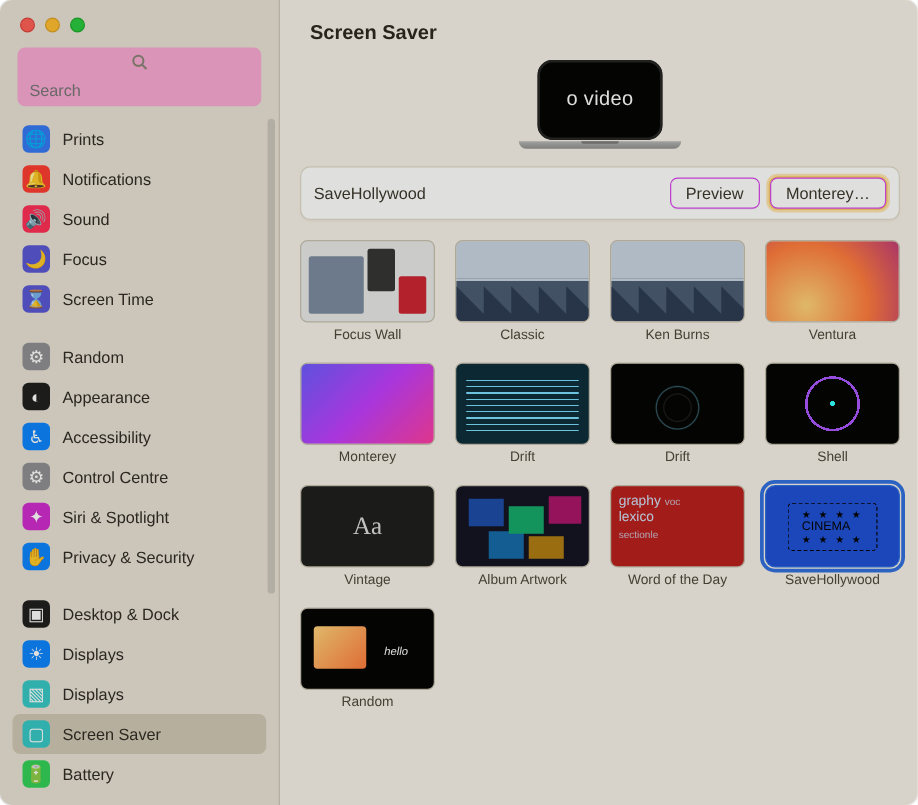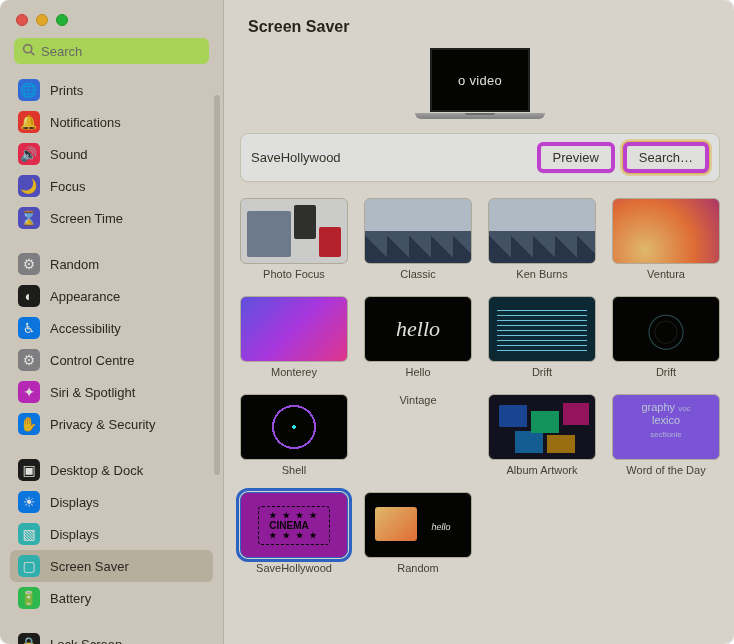--- a/index.html
+++ b/index.html
@@ -20,24 +20,25 @@
     display: flex; flex-direction: column;
     position: relative;
   }
   .traffic { display: flex; gap: 8px; padding: 14px 16px 8px; }
   .dot { width: 12px; height: 12px; border-radius: 50%; }
   .dot.red { background: #ff5f56; border: .5px solid #e0443e; }
   .dot.yellow { background: #ffbd2e; border: .5px solid #dea123; }
   .dot.green { background: #27c93f; border: .5px solid #1aab29; }
   .search {
     margin: 4px 14px 10px;
-    display: flex; 
-    background: #bef264; border-radius: 6px;
+    display: flex; align-items: center;
+    background: #f9a8d4; border-radius: 6px;
     padding: 5px 8px; gap: 6px;
     color: #8a8376;
+    flex-direction: column;
   }
   .search input {
     border: none; outline: none; background: transparent; flex: 1;
     font-size: 13px; color: #333;
   }
   .sidebar-scroll { flex: 1; overflow-y: auto; padding: 0 10px 10px; position:relative;}
   .side-scrollbar { position:absolute; right:3px; top:95px; width:6px; height:380px; background:rgba(0,0,0,.12); border-radius:3px; }
   .section-gap { height: 14px; }
   .side-item {
     display: flex; align-items: center; gap: 10px;
@@ -49,36 +50,36 @@
     width: 22px; height: 22px; border-radius: 5px;
     display: flex; align-items: center; justify-content: center;
     font-size: 14px; color: #fff; flex-shrink: 0;
   }
   
   .content { flex: 1; display: flex; flex-direction: column; background:#f7f2e9; position:relative;}
   .header { padding: 18px 24px 6px; font-size: 16px; font-weight: 600; color:#2a261f; }
   .preview-area { display:flex; flex-direction:column; align-items:center; padding: 6px 0 4px;}
   .laptop { width: 130px; position: relative; }
   .laptop-screen {
-    width: 100px; height: 64px; margin:0 auto; background:#000; border-radius:0;
+    width: 100px; height: 64px; margin:0 auto; background:#000; border-radius:12px;
     display:flex; align-items:center; justify-content:center;
-    overflow:hidden; color:#fff; font-size:13px; letter-spacing:.3px;
+    overflow:hidden; color:#fff; font-size:16px; letter-spacing:.3px;
     box-shadow: inset 0 0 0 2px #222;
   }
   .laptop-base { width:130px; height:6px; background:linear-gradient(#b7b7b7,#8f8f8f); border-radius:0 0 8px 8px; margin-top:1px;}
   .laptop-base::before { content:""; display:block; width:30px; height:2px; margin:0 auto; background:#7a7a7a; border-radius:0 0 4px 4px;}
   .name-row {
     margin: 10px 16px 8px; padding: 8px 10px; background:#fff;
     border:1px solid #e0dacb; border-radius:8px;
     display:flex; align-items:center; gap:8px;
     box-shadow: 0 1px 2px rgba(0,0,0,.04);
   }
   .name-text { flex:1; color:#3a362d; font-size:13px; }
   .btn {
-    background:#fff; border:4px solid #d946ef; border-radius:6px;
+    background:#fff; border:1px solid #d946ef; border-radius:6px;
     padding:4px 12px; font-size:13px; color:#3a362d; cursor:default;
     box-shadow: 0 1px 0 rgba(0,0,0,.04);
   }
   .btn.highlight { box-shadow: 0 0 0 3px rgba(255,210,110,.55), 0 0 0 1px #f2c35a; }
   .grid-scroll { flex:1; overflow-y:auto; padding: 4px 12px 12px; }
   .grid {
     display:grid; grid-template-columns: repeat(4, 1fr);
     gap: 8px 8px;
   }
   .cell { display:flex; flex-direction:column; align-items:center; gap:4px; padding:4px; border-radius:8px; }
@@ -112,23 +113,23 @@
   .t-shell   { background:#000;}
   .t-shell::after{content:"";position:absolute;inset:0;background:radial-gradient(circle at 50% 50%, #3ff 0 2px, transparent 2px 20px, #a5f 20px 22px, transparent 22px);}
   .t-msg     { background:#1b1b1b; color:#ddd; font-size:20px; font-family:Georgia,serif;}
   .t-album   { background:#112; }
   .t-album::before{content:"";position:absolute;inset:6px;background:
       linear-gradient(#1a4aa8,#1a4aa8) 4px 4px/28px 22px no-repeat,
       linear-gradient(#12a86b,#12a86b) 36px 10px/28px 22px no-repeat,
       linear-gradient(#a81267,#a81267) 68px 2px/28px 22px no-repeat,
       linear-gradient(#1268a8,#1268a8) 20px 30px/28px 22px no-repeat,
       linear-gradient(#b07b12,#b07b12) 52px 34px/28px 22px no-repeat;}
-  .t-word    { background:#8b5cf6; color:#cfe0f7; font-size:11px; padding:6px; display:block; line-height:1.2; text-align:center; font-weight:300;}
+  .t-word    { background:#b91c1c; color:#cfe0f7; font-size:11px; padding:6px; display:block; line-height:1.2; text-align:left; font-weight:300;}
   .t-word small{font-size:8px; opacity:.8;}
-  .t-ticket  { background:#a21caf; border-radius:8px; color:#000; font-weight:700;}
+  .t-ticket  { background:#1d4ed8; border-radius:8px; color:#000; font-weight:400;}
   .t-ticket .inner{ border:1px dashed #000; padding:4px 10px; border-radius:4px;}
   .t-ticket .inner::before,.t-ticket .inner::after{content:"★ ★ ★ ★"; display:block; font-size:8px; letter-spacing:2px; color:#000; text-align:center;}
   .t-random  { background:#000;}
   .t-random::before{content:"";position:absolute;left:10px;top:14px;width:42px;height:34px;background:linear-gradient(135deg,#ffd27a,#ff7a3c);border-radius:3px;}
   .t-random::after{content:"hello";position:absolute;right:8px;top:20px;width:44px;height:28px;background:#000;color:#fff;border-radius:3px;font-size:9px;font-style:italic;display:flex;align-items:center;justify-content:center;}
   
   
   .overlay { position:absolute; inset:0; background:rgba(30,25,15,.14); pointer-events:none; border-radius:10px;}
 </style>
 </head>
@@ -235,66 +236,63 @@
         <div class="laptop-screen">
           <span>o video</span>
         </div>
         <div class="laptop-base"></div>
       </div>
     </div>
 
     <div class="name-row">
       <div class="name-text">SaveHollywood</div>
       <button class="btn">Preview</button>
-      <button class="btn highlight">Search…</button>
+      <button class="btn highlight">Monterey…</button>
     </div>
 
     <div class="grid-scroll">
       <div class="grid" id="saver-grid">
           <div class="cell">
             <div class="thumb t-photo">
               <span></span>
               <span></span>
               <span></span>
             </div>
-            <div class="caption">Photo Focus</div>
+            <div class="caption">Focus Wall</div>
           </div>
           <div class="cell">
             <div class="thumb t-mtn"></div>
             <div class="caption">Classic</div>
           </div>
           <div class="cell">
             <div class="thumb t-mtn"></div>
             <div class="caption">Ken Burns</div>
           </div>
           <div class="cell">
             <div class="thumb t-ventura"></div>
             <div class="caption">Ventura</div>
           </div>
           <div class="cell">
             <div class="thumb t-monterey"></div>
             <div class="caption">Monterey</div>
           </div>
           <div class="cell">
-            <div class="thumb t-hello">hello</div>
-            <div class="caption">Hello</div>
-          </div>
-          <div class="cell">
             <div class="thumb t-drift"></div>
             <div class="caption">Drift</div>
           </div>
           <div class="cell">
             <div class="thumb t-flurry"></div>
             <div class="caption">Drift</div>
           </div>
           <div class="cell">
             <div class="thumb t-shell"></div>
             <div class="caption">Shell</div>
           </div>
           <div class="cell">
+            <div class="thumb t-msg">Aa</div>
             <div class="caption">Vintage</div>
           </div>
           <div class="cell">
             <div class="thumb t-album"></div>
             <div class="caption">Album Artwork</div>
           </div>
           <div class="cell">
             <div class="thumb t-word"><span>graphy <small>voc</small></span><br><span>lexico</span><br><small>sectionle</small></div>
             <div class="caption">Word of the Day</div>
           </div>

